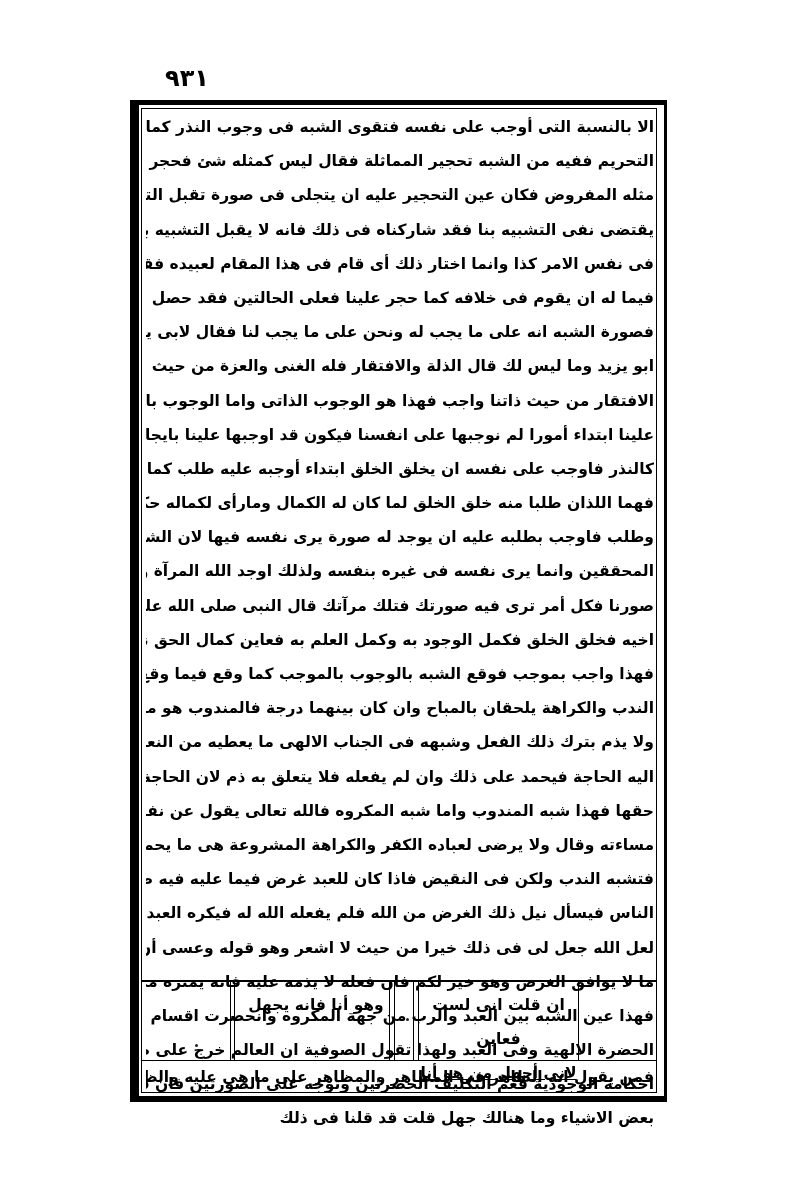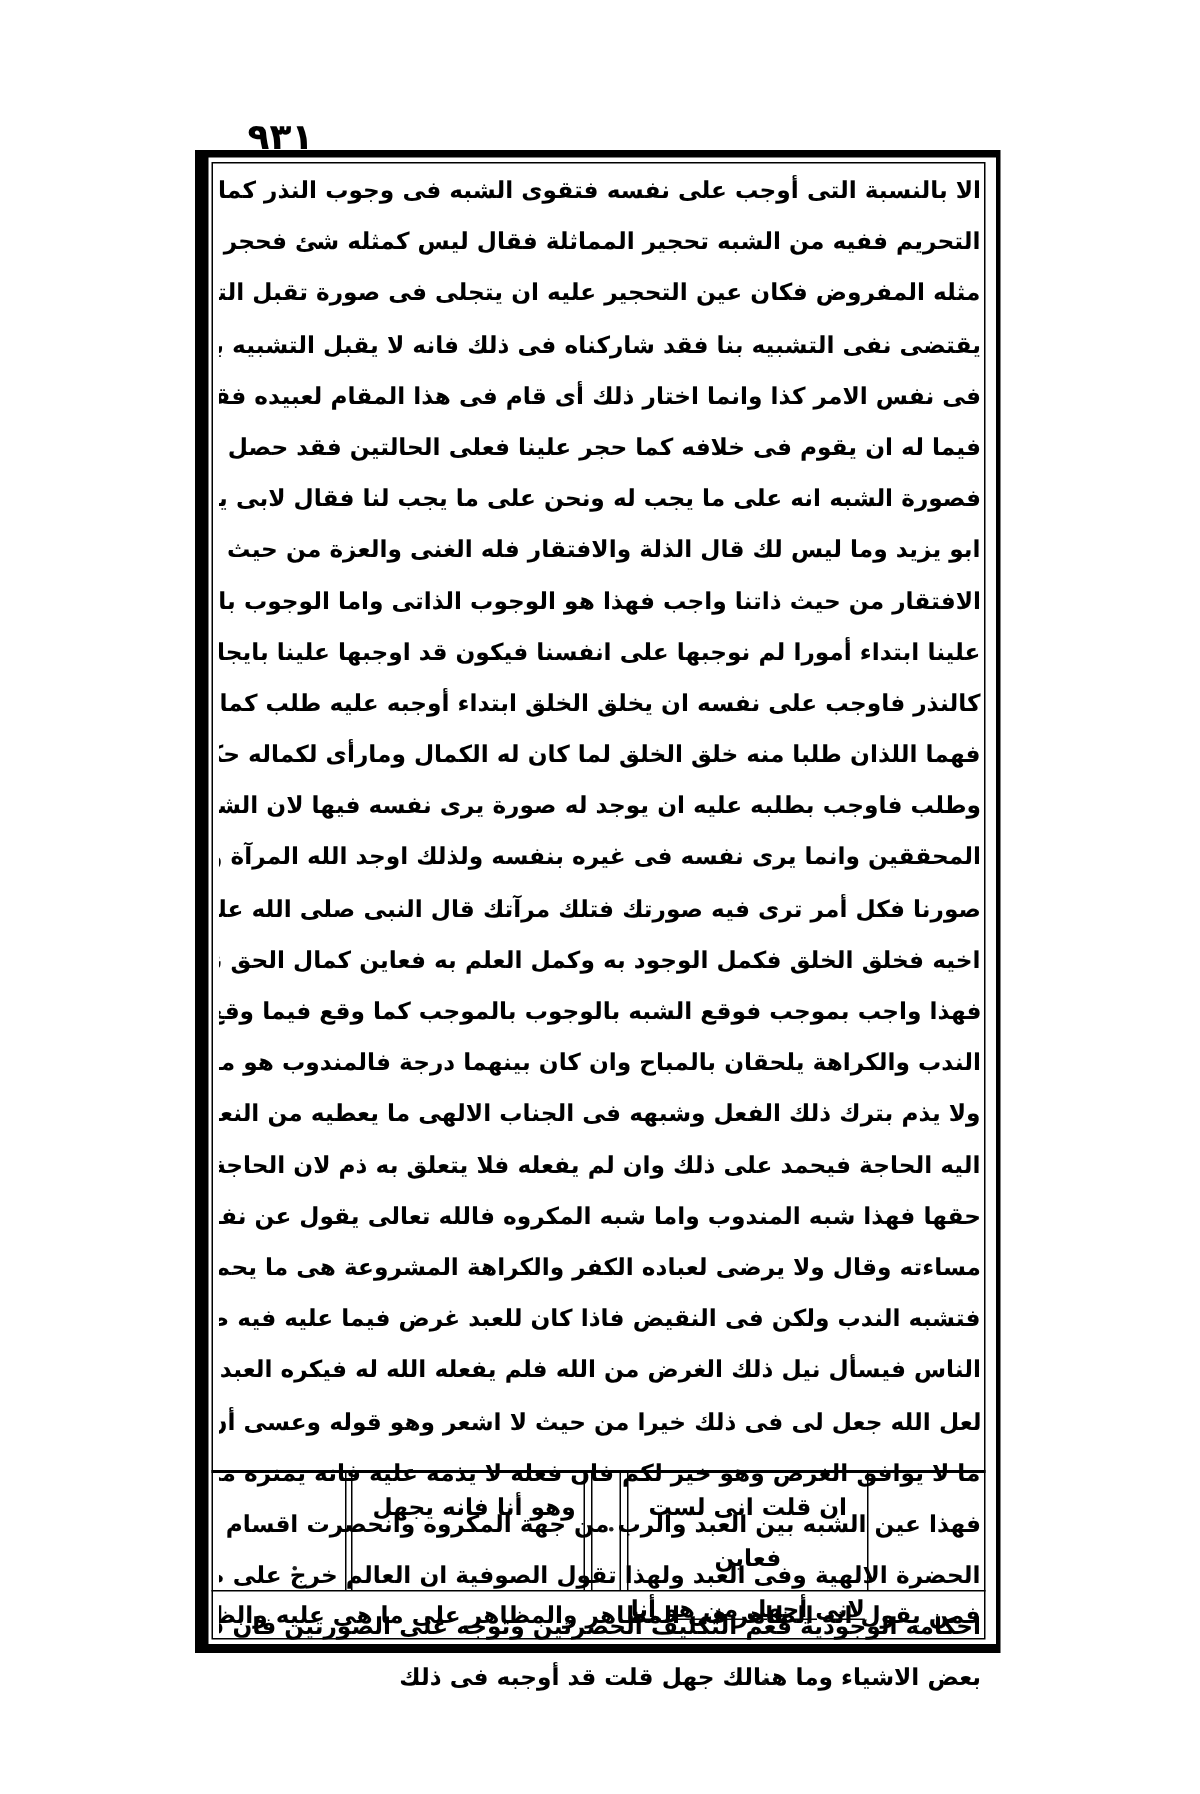--- a/index.html
+++ b/index.html
@@ -1,18 +1,18 @@
 <!DOCTYPE html>
 <html><head>
 <meta charset="utf-8">
 <style>
   html, body { margin:0; padding:0; background:#ffffff; }
   body { width:800px; height:1196px; position:relative; overflow:hidden;
          font-family:"DejaVu Sans", sans-serif; color:#000; }
-  .page-number { position:absolute; left:165px; top:77px; font-size:24px;
+  .page-number { position:absolute; left:165px; top:64px; font-size:24px;
                  font-weight:bold; letter-spacing:1px; }
   .frame-outer { position:absolute; left:130px; top:100px; width:537px; height:1002px;
                  border-top:5px solid #000; border-right:3px solid #000;
                  border-bottom:6px solid #000; border-left:9px solid #000; box-sizing:border-box; }
   .frame-inner { position:absolute; left:141px; top:108px; width:516px; height:985px;
                  border:1.5px solid #000; box-sizing:border-box; }
   .text-block { position:absolute; left:146px; top:110px; width:508px; }
   .line { direction:rtl; text-align:justify; text-align-last:justify;
           font-family:"DejaVu Sans", sans-serif; font-size:15.5px; font-weight:bold;
           height:34.2px; line-height:34px; white-space:nowrap; overflow:hidden; }
@@ -61,21 +61,21 @@
   <div class="line">اليه الحاجة فيحمد على ذلك وان لم يفعله فلا يتعلق به ذم لان الحاجة لا تطلبه اذ قد استوفت</div>
   <div class="line">حقها فهذا شبه المندوب واما شبه المكروه فالله تعالى يقول عن نفسه انه يكره فانه قال واكره</div>
   <div class="line">مساءته وقال ولا يرضى لعباده الكفر والكراهة المشروعة هى ما يحمد تاركها ولا يذم فاعلها</div>
   <div class="line">فتشبه الندب ولكن فى النقيض فاذا كان للعبد غرض فيما عليه فيه ضرر وهو اكثر ما فى</div>
   <div class="line">الناس فيسأل نيل ذلك الغرض من الله فلم يفعله الله له فيكره العبد ذلك الترك من الله ويقول</div>
   <div class="line">لعل الله جعل لى فى ذلك خيرا من حيث لا اشعر وهو قوله وعسى أن تكرهوا شيأ وهو</div>
   <div class="line">ما لا يوافق الغرض وهو خير لكم فان فعله لا يذمه عليه فانه يمنزه من نفسه ويقول انا طلبته</div>
   <div class="line">فهذا عين الشبه بين العبد والرب من جهة المكروه وانحصرت اقسام احكام الشريعة فى</div>
   <div class="line">الحضرة الالهية وفى العبد ولهذا تقول الصوفية ان العالم خرج على صورة الحق فى جميع</div>
   <div class="line">احكامه الوجودية فعم التكليف الحضرتين وتوجه على الصورتين فان قلت فاين الشبه بالجهل</div>
-  <div class="line" style="text-align-last:right;">بعض الاشياء وما هنالك جهل قلت قد أوجبه فى ذلك</div>
+  <div class="line" style="text-align-last:right;">بعض الاشياء وما هنالك جهل قلت قد قلنا فى ذلك</div>
 </div>
 
 <div class="poem-rule-top"></div>
 
 <div class="poem">
 
   <div class="vline" style="left:89px;"></div>
   <div class="vline" style="left:93px;"></div>
   <div class="vline" style="left:248px;"></div>
   <div class="vline" style="left:253px;"></div>

